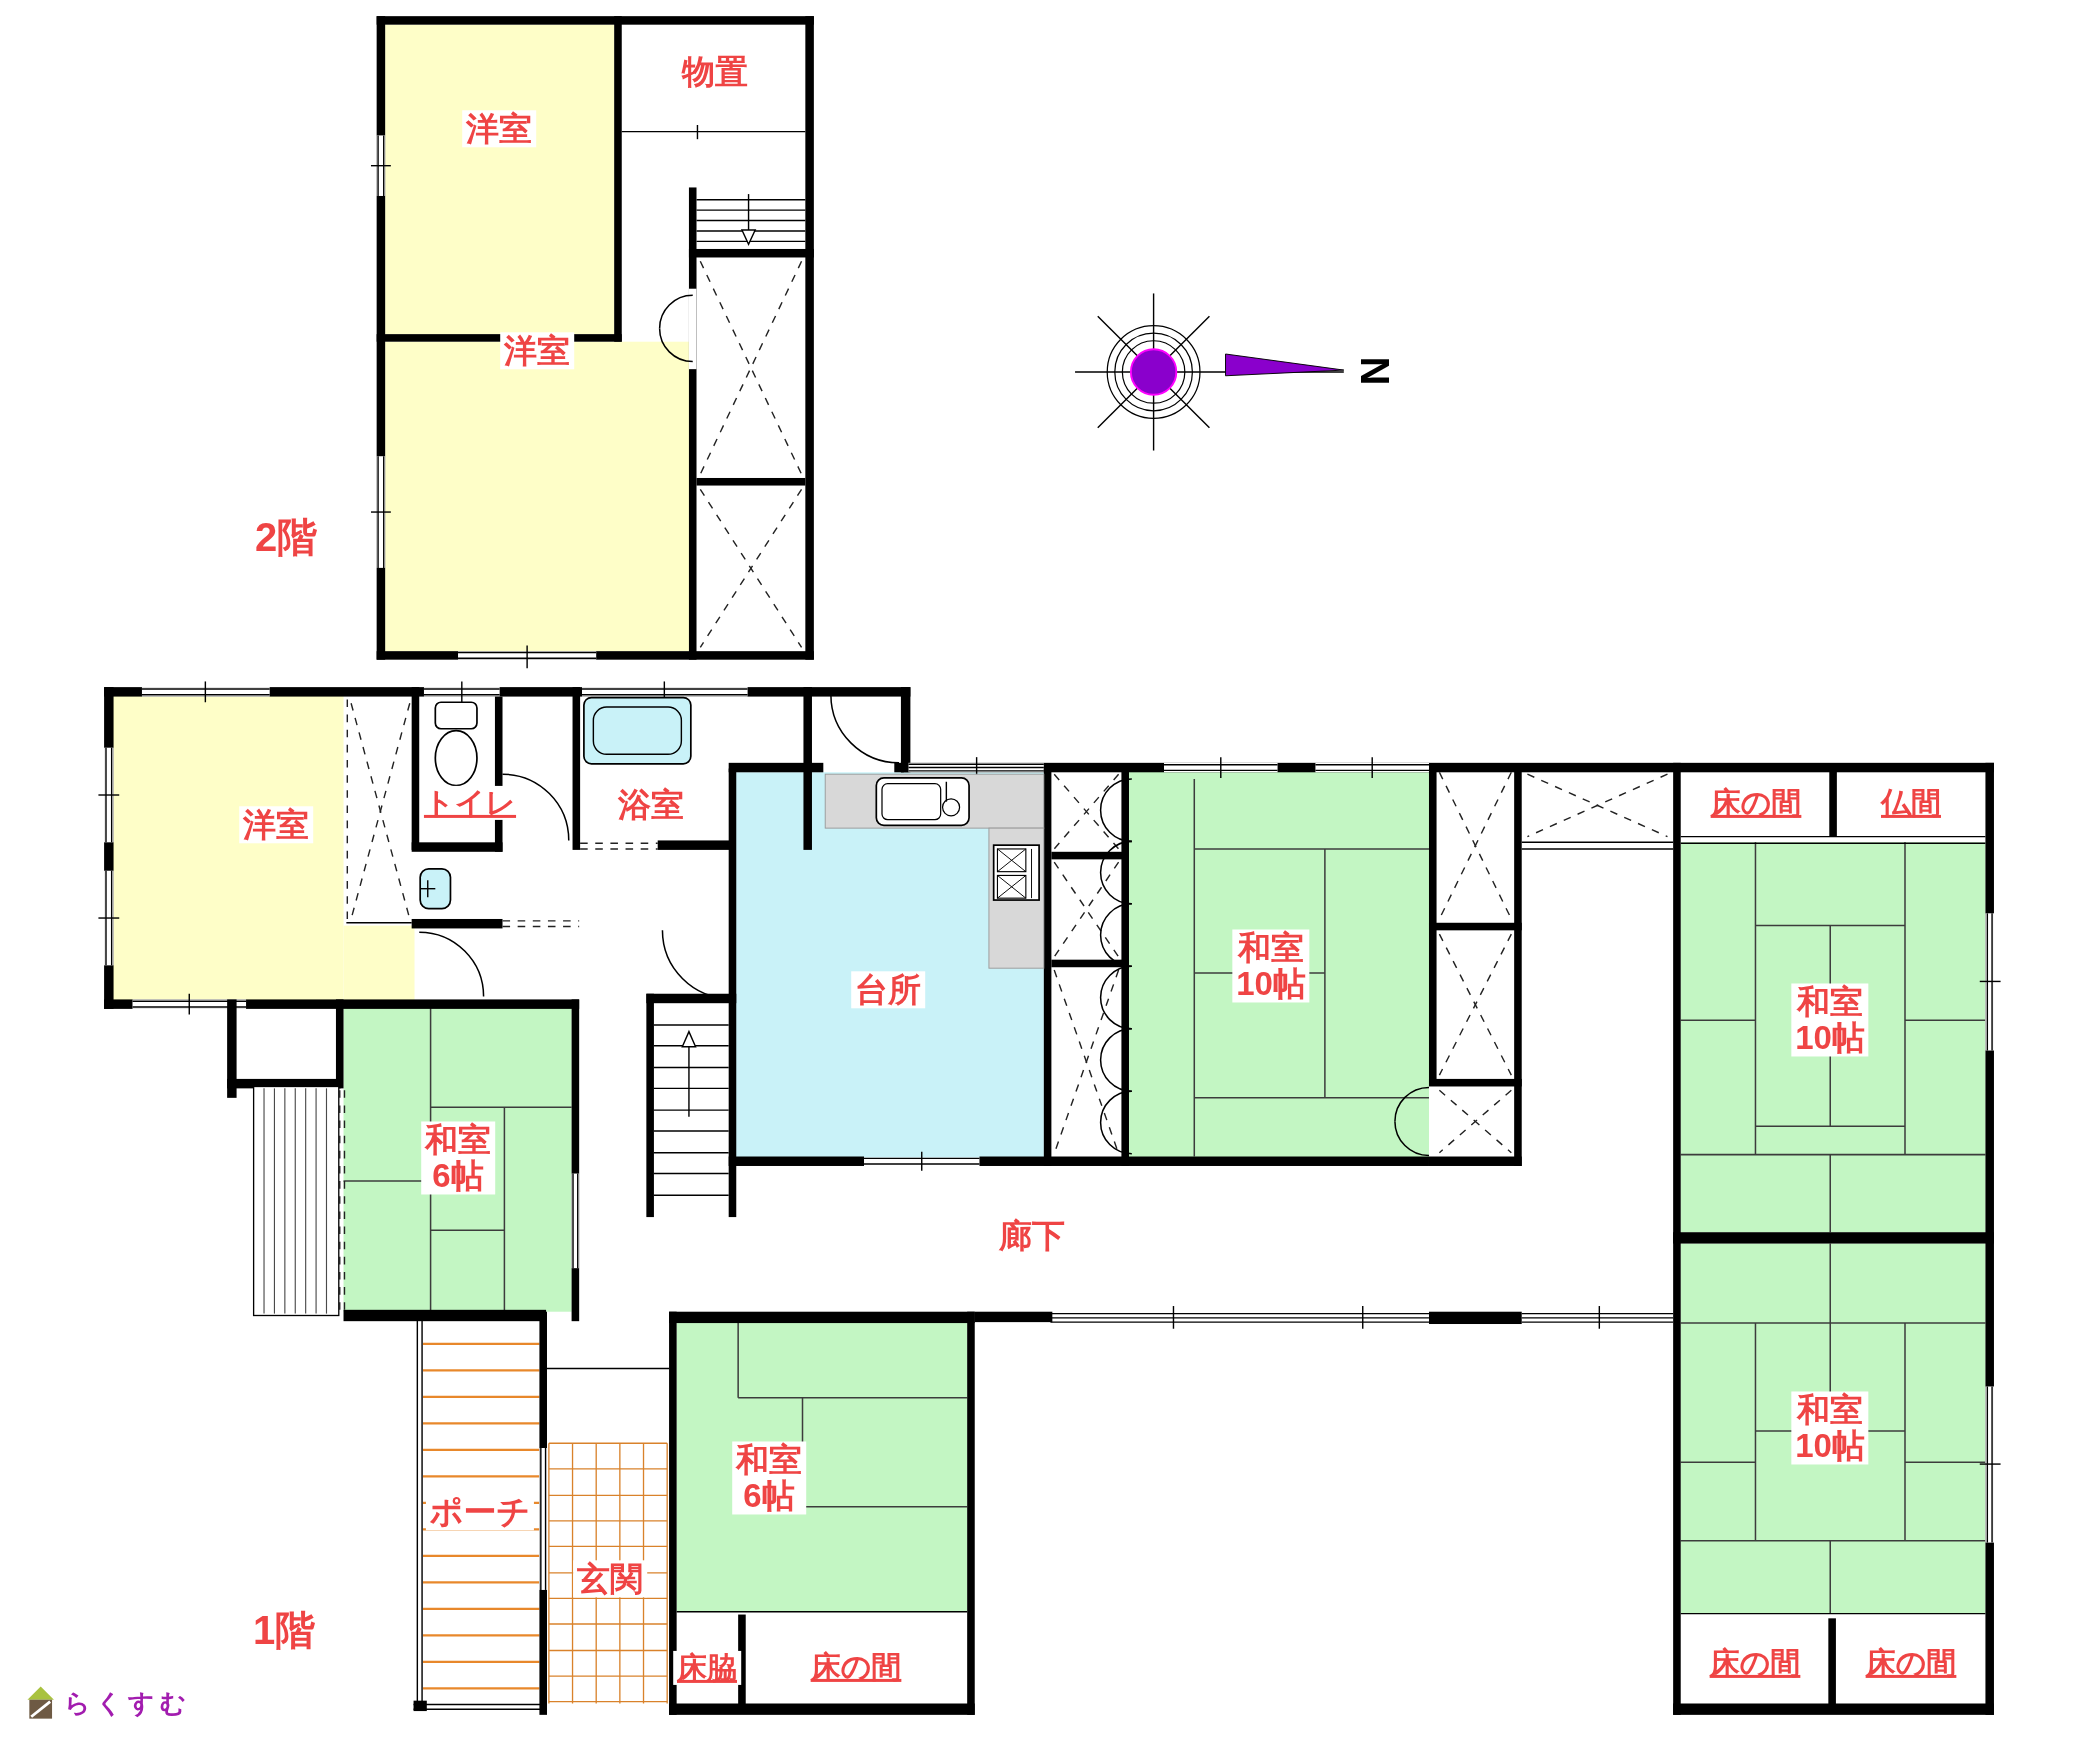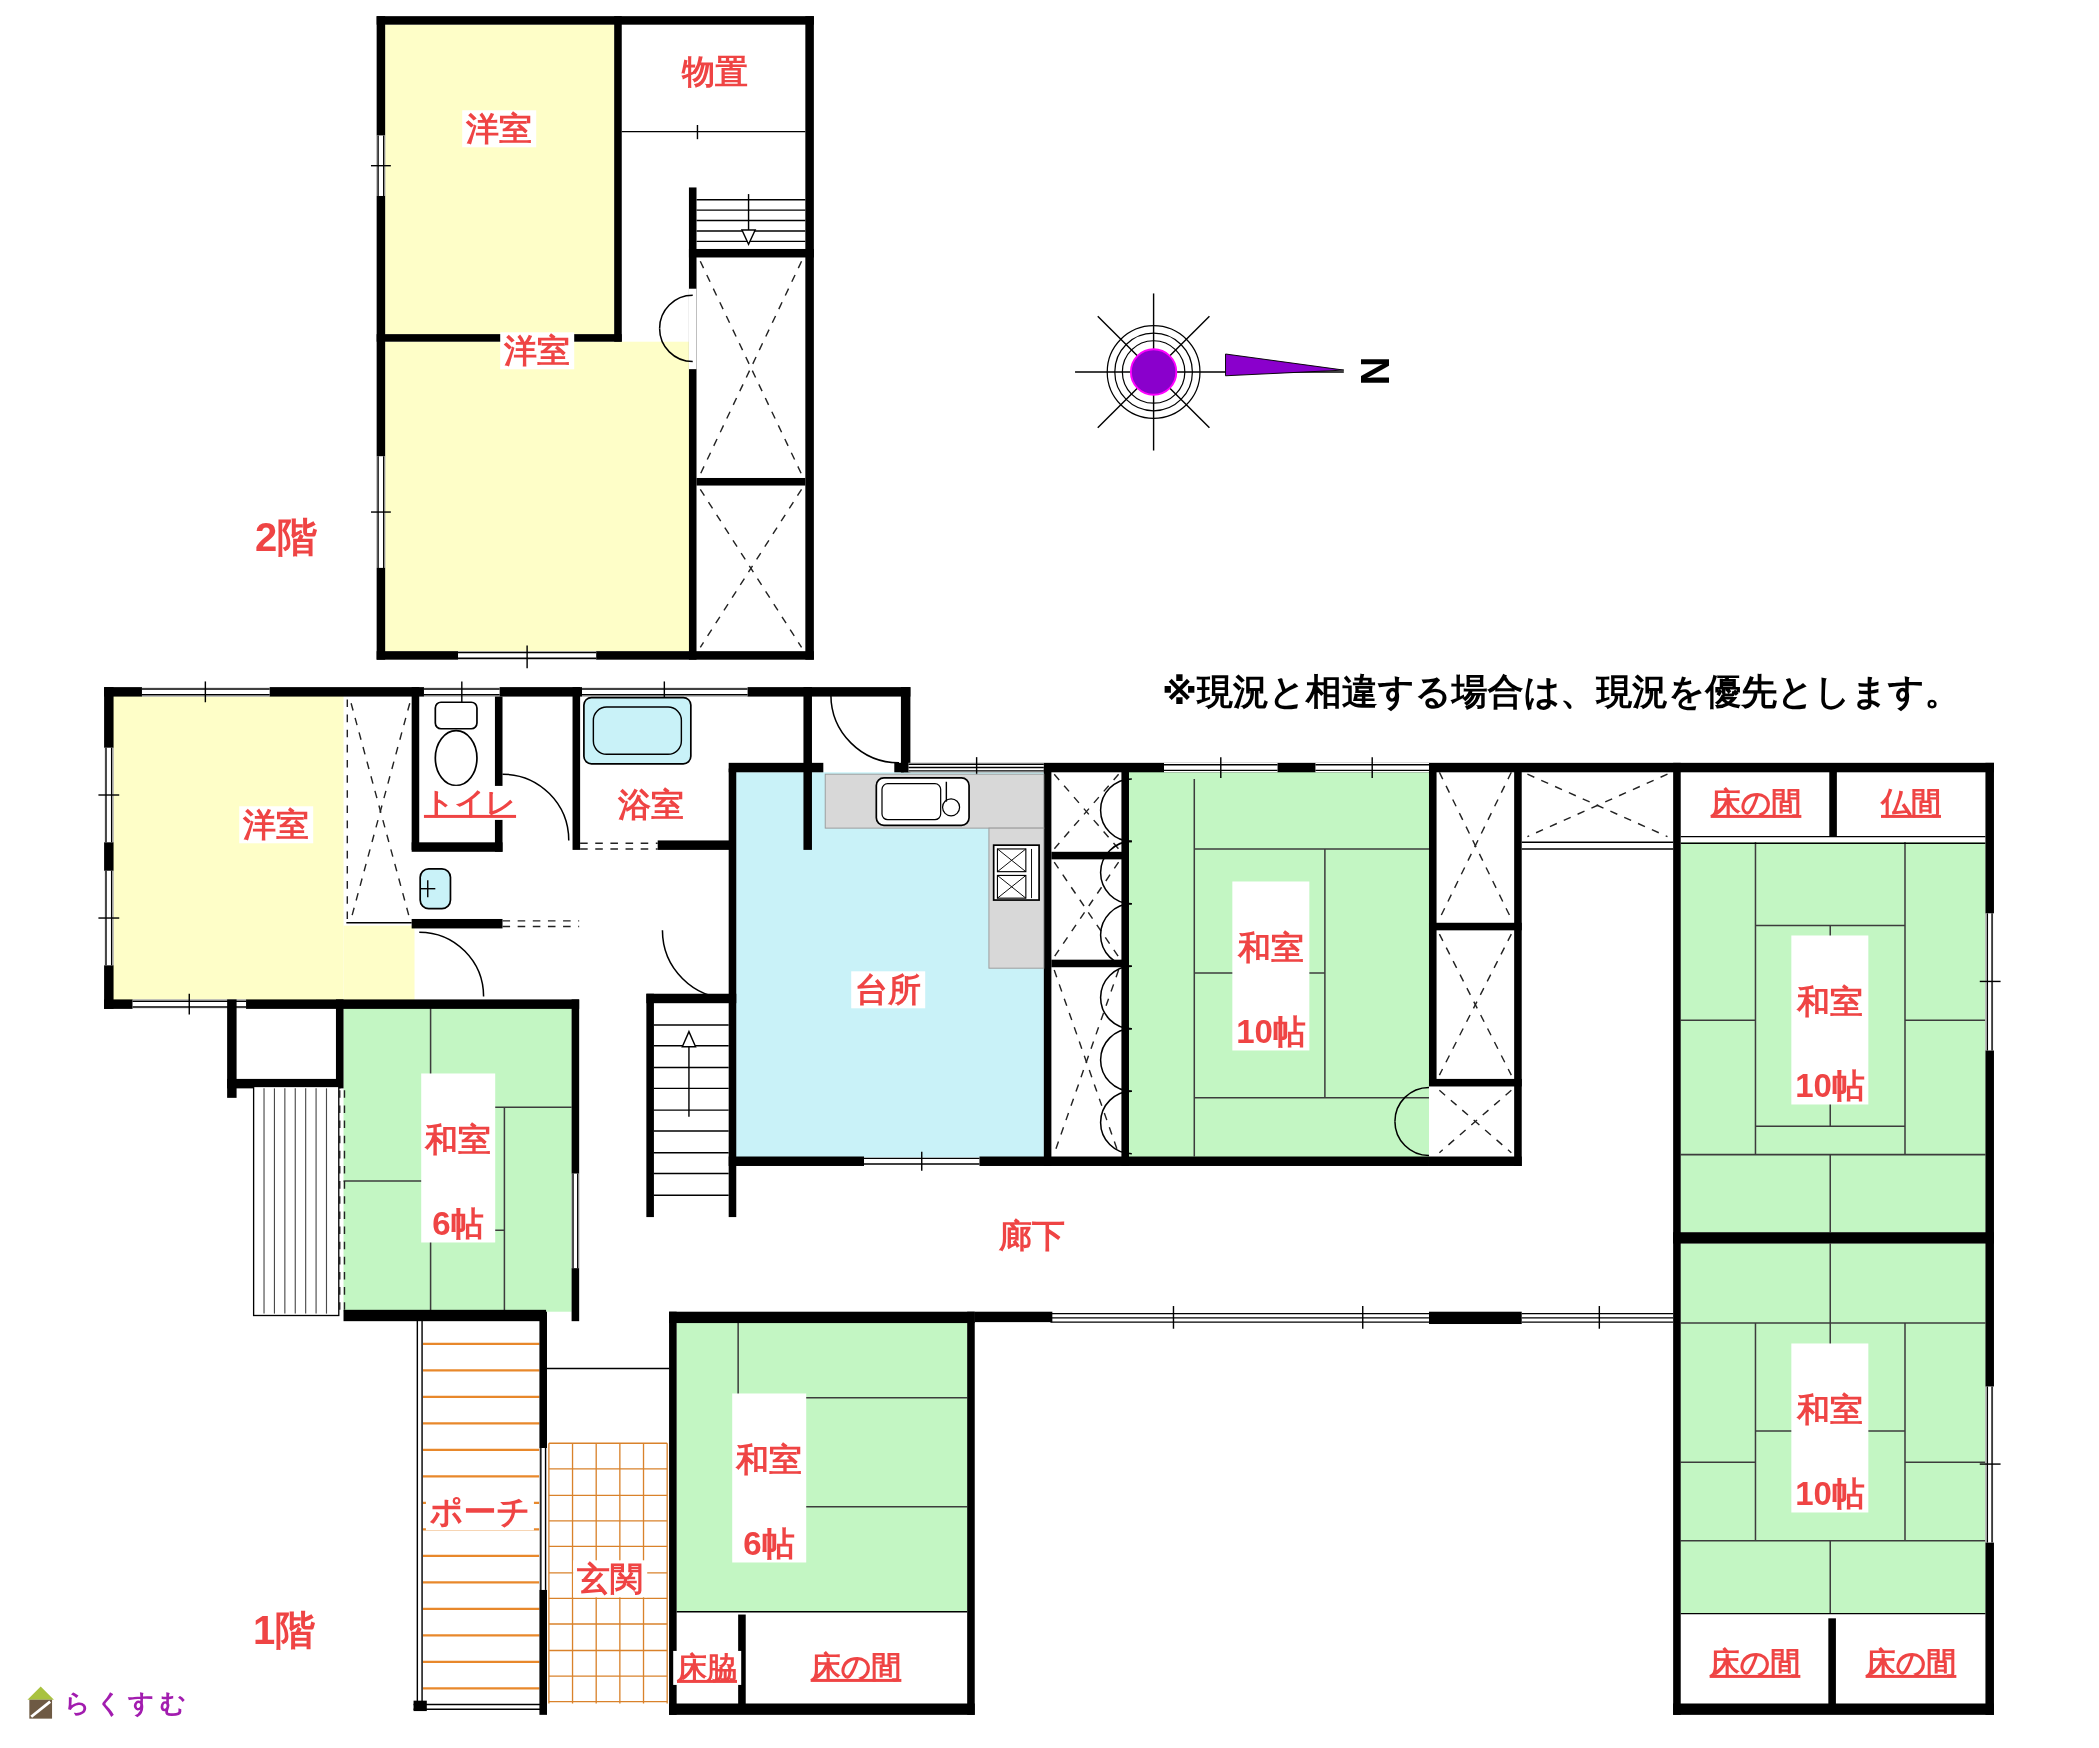--- a/index.html
+++ b/index.html
@@ -2,21 +2,21 @@
 <html style="font-size:15px"><head>
 <meta charset="utf-8">
 <style>
   html,body{margin:0;padding:0;background:#fff;}
   .stage{position:relative;width:2099px;height:1749px;background:#fff;overflow:hidden;
          font-family:"Liberation Sans","DejaVu Sans",sans-serif;}
   .stage svg{position:absolute;left:0;top:0;}
   .lbl{position:absolute;transform:translate(-50%,-50%);background:#fff;padding:0.9px 3.8px;
        font-size:33px;font-weight:600;color:#ef4444;line-height:1.08;text-align:center;
        white-space:nowrap;z-index:5;}
-  .lbl.two span{display:block;margin-top:48px;}
+  .lbl.two span{display:block;}
   .lbl.sm{font-size:30px;text-decoration:underline;}
   .lbl.big{font-size:40px;background:transparent;margin-left:21px;}
   .note{position:absolute;transform:translateY(-50%);font-size:36px;font-weight:600;
         color:#000;white-space:nowrap;z-index:5;background:#fff;}
   .north{position:absolute;transform:translate(-50%,-50%) rotate(90deg);font-size:40px;
          font-weight:700;z-index:5;}
   .watermark{position:absolute;display:flex;align-items:center;gap:7.6px;z-index:5;}
   .watermark .wm-text{font-size:25.6px;color:#a21caf;letter-spacing:5.7px;font-weight:600;}
   
   .w{fill:#000;}
@@ -486,21 +486,20 @@
 <div class="lbl two" style="left:769px;top:1478px">
   <span>和室</span>
   <span>6帖</span>
 </div>
 <div class="lbl sm" style="left:707px;top:1668px">床脇</div>
 <div class="lbl sm" style="left:856px;top:1667px">床の間</div>
 <div class="lbl" style="left:1032px;top:1236px;background:transparent">廊下</div>
 <div class="lbl" style="left:480px;top:1512px">ポーチ</div>
 <div class="lbl" style="left:610px;top:1579px">玄関</div>
 
-<div class="note" style="left:1162px;top:692px">※現況と相違する場合は、現況を優先とします。</div>
 <div class="north" style="left:1374px;top:371px">N</div>
 
 <div class="watermark" style="left:24.6px;top:1686px">
   <span style="width:32px;display:inline-block"></span>
   <span class="wm-text">らくすむ</span>
 </div>
 
 </div>
 
 

